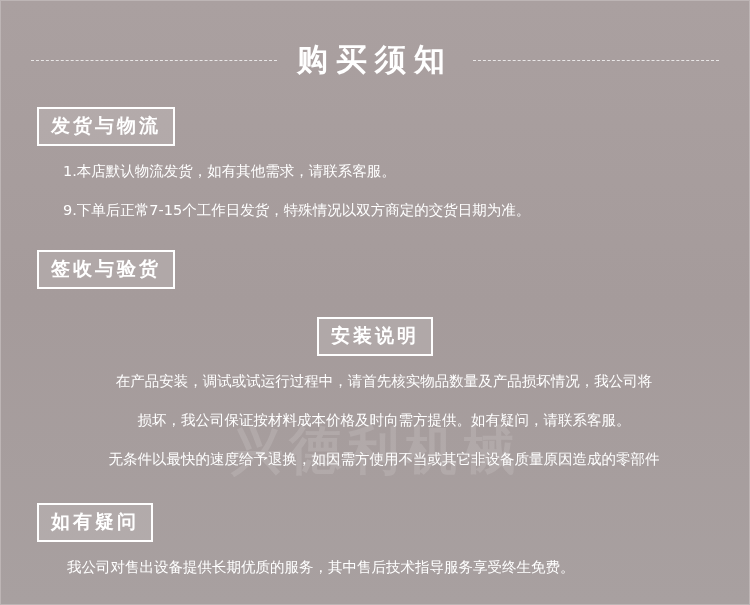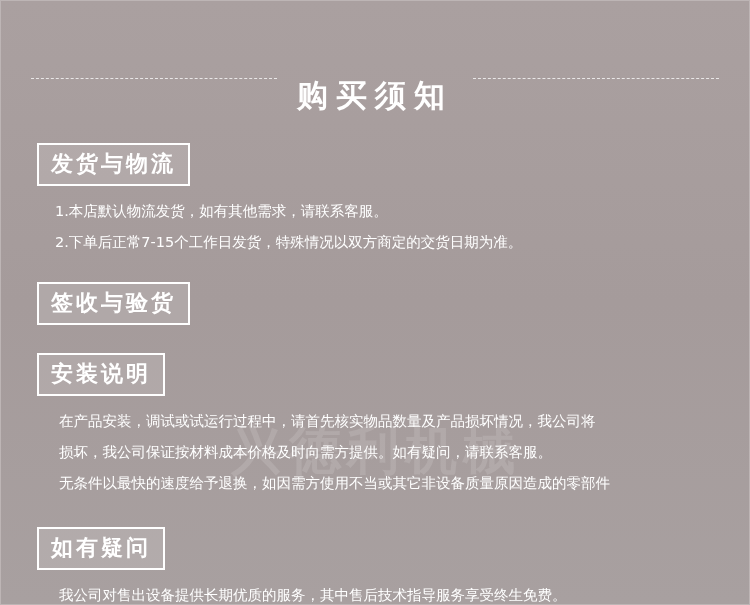--- a/index.html
+++ b/index.html
@@ -55,58 +55,57 @@
     border-top: 1px dashed rgba(255,255,255,0.75);
   }
   .main-title {
     font-size: 31px;
     letter-spacing: 8px;
     color: #ffffff;
     font-weight: bold;
     padding: 0 20px;
     white-space: nowrap;
     font-family: "DejaVu Sans", sans-serif;
-    margin-top: 36px;
   }
   
   .section {
     padding: 0 36px;
     margin-top: 22px;
   }
   .sec-head {
     display: inline-block;
     background: rgba(255,255,255,0.13);
     border: 2px solid #ffffff;
     color: #ffffff;
-    font-size: 22px;
+    font-size: 19px;
     font-weight: bold;
     letter-spacing: 3px;
     padding: 4px 12px 5px 12px;
     font-family: "DejaVu Sans", sans-serif;
   }
   .sec-body {
     margin-top: 12px;
     padding-left: 22px;
     color: #ffffff;
     font-size: 14.5px;
     line-height: 27px;
     font-family: "DejaVu Sans", sans-serif;
   }
   .sec-body p {
-    margin: 4px;
+    margin: 12px;
   }
   .sec-body.tight {
     padding-left: 14px;
   }
   .sec-body.indent {
     padding-left: 18px;
   }
   .sec1 { margin-top: 26px; }
   .sec2 { margin-top: 26px; }
-  .sec3 { margin-top: 28px; }
+  .sec3 { margin-top: 28px; text-align: center; }
   .sec4 { margin-top: 30px; }
 </style>
 </head>
 <body>
 
 <div class="page">
 
   <div class="watermark">兴德利机械</div>
 
   <div class="content">
@@ -114,21 +113,21 @@
     <div class="title-row">
       <span class="title-rule"></span>
       <span class="main-title">购买须知</span>
       <span class="title-rule"></span>
     </div>
 
     <div class="section sec1">
       <div class="sec-head">发货与物流</div>
       <div class="sec-body tight">
         <p>1.本店默认物流发货，如有其他需求，请联系客服。</p>
-        <p>2.下单后正常7-15个工作日发货，特殊情况以双方商定的交货日期为准。</p>
+        <p>9.下单后正常7-15个工作日发货，特殊情况以双方商定的交货日期为准。</p>
       </div>
     </div>
 
     <div class="section sec2">
       <div class="sec-head">签收与验货</div>
     </div>
 
     <div class="section sec3">
       <div class="sec-head">安装说明</div>
       <div class="sec-body indent">

